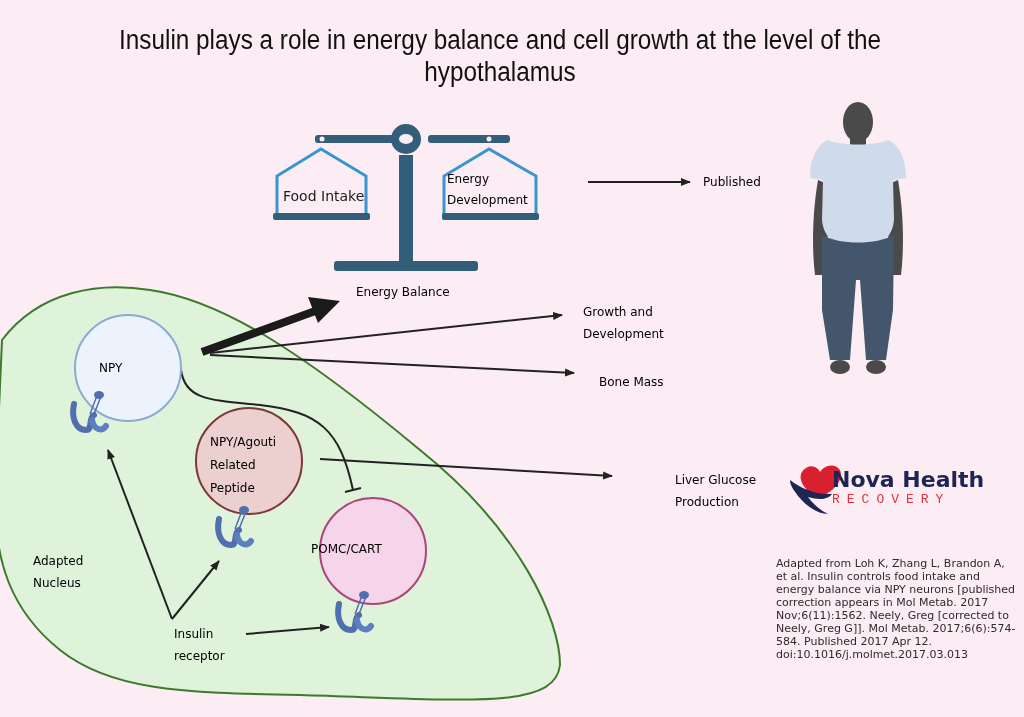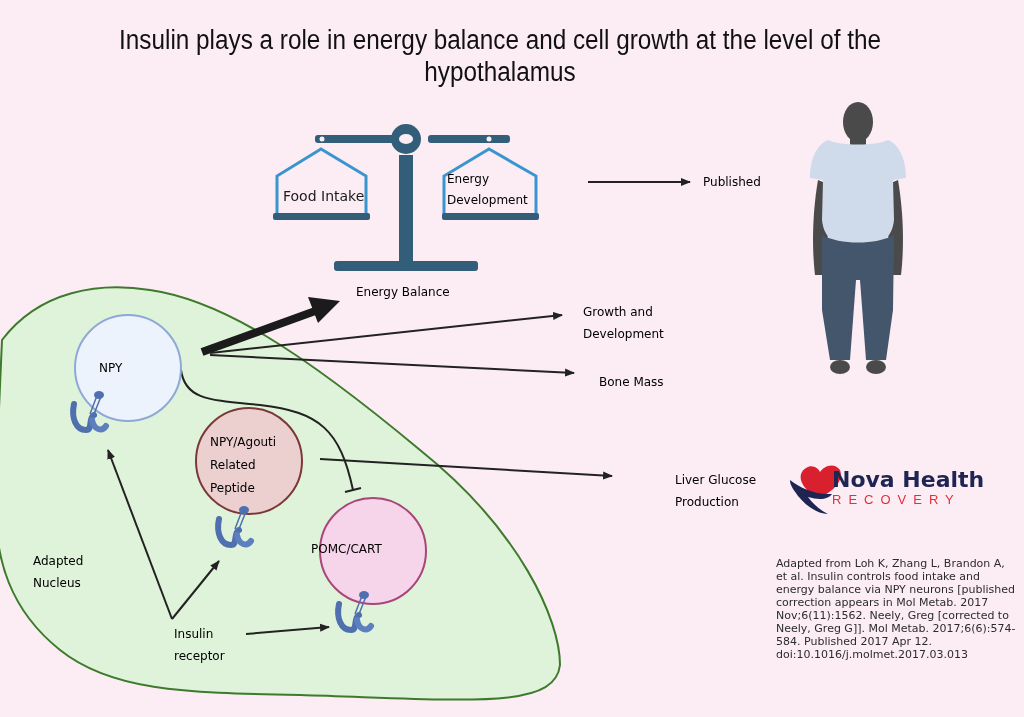--- a/index.html
+++ b/index.html
@@ -15,21 +15,21 @@
     transform: scaleX(0.9); transform-origin: center top; color: #111;
   }
   .lbl { font-family: "DejaVu Sans", sans-serif; font-size: 12px; line-height: 22px; color: #000000; white-space: nowrap; }
   .lbl-sm { font-family: "DejaVu Sans", sans-serif; font-size: 14px; line-height: 18px; color: #1a1a1a; white-space: nowrap; }
   .cite {
     left: 776px; top: 557px; width: 240px;
     font-family: "DejaVu Sans", sans-serif; font-size: 11px; line-height: 13px; color: #2c2c2c;
   }
   svg.canvas { position: absolute; left: 0; top: 0; }
   .logo-main { font-family: "DejaVu Sans", sans-serif; font-weight: bold; font-size: 22px; color: #1e2553; white-space: nowrap; }
-  .logo-sub { font-family: Liberation Sans, sans-serif; font-size: 13px; letter-spacing: 7px; color: #e0303c; white-space: nowrap; }
+  .logo-sub { font-family: Liberation Mono, monospace; font-size: 13px; letter-spacing: 7px; color: #e0303c; white-space: nowrap; }
 </style>
 </head>
 <body>
 
 <svg class="canvas" width="1024" height="717">
   <defs>
     <marker id="ah" markerWidth="10" markerHeight="10" refX="9" refY="5" orient="auto" markerUnits="userSpaceOnUse">
       <path d="M0,1 L10,5 L0,9 Z" fill="#222"></path>
     </marker>
   </defs>

